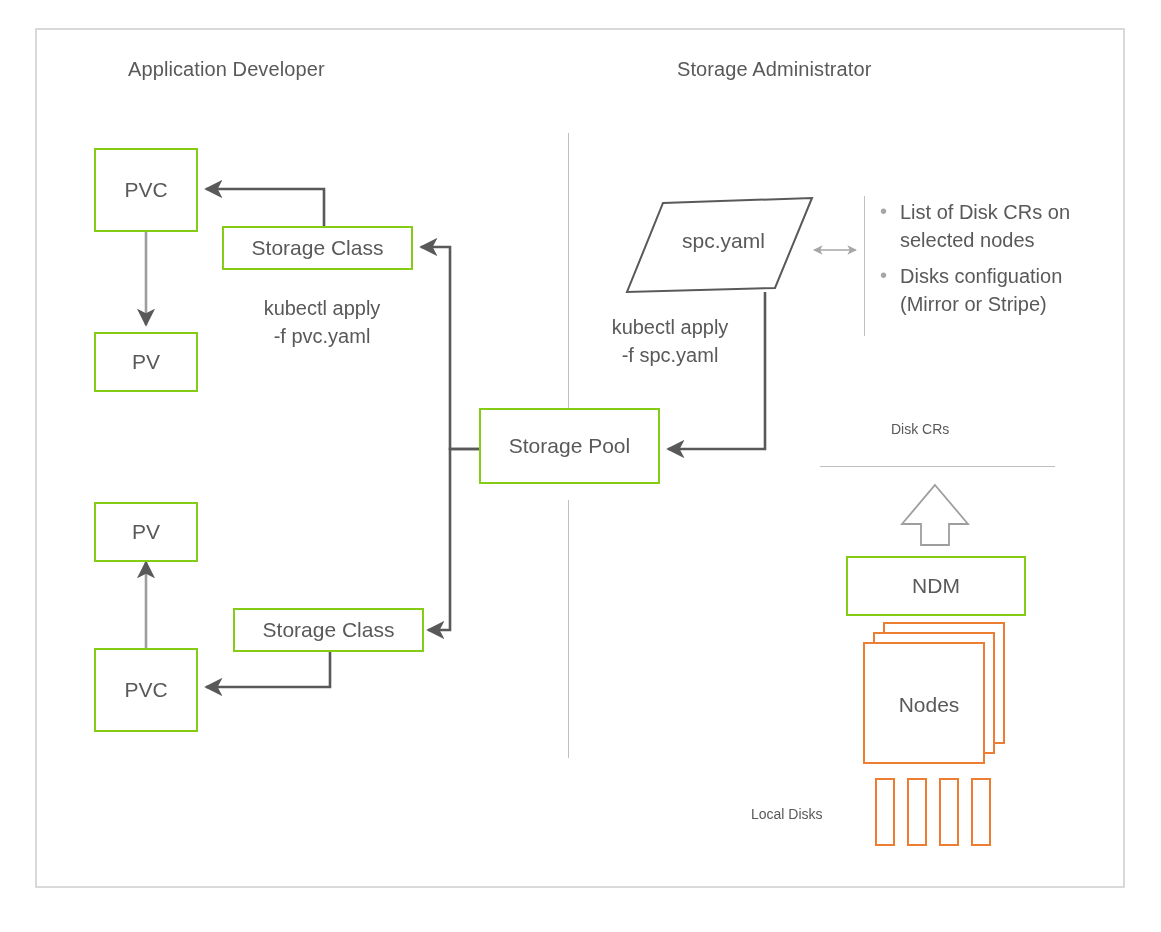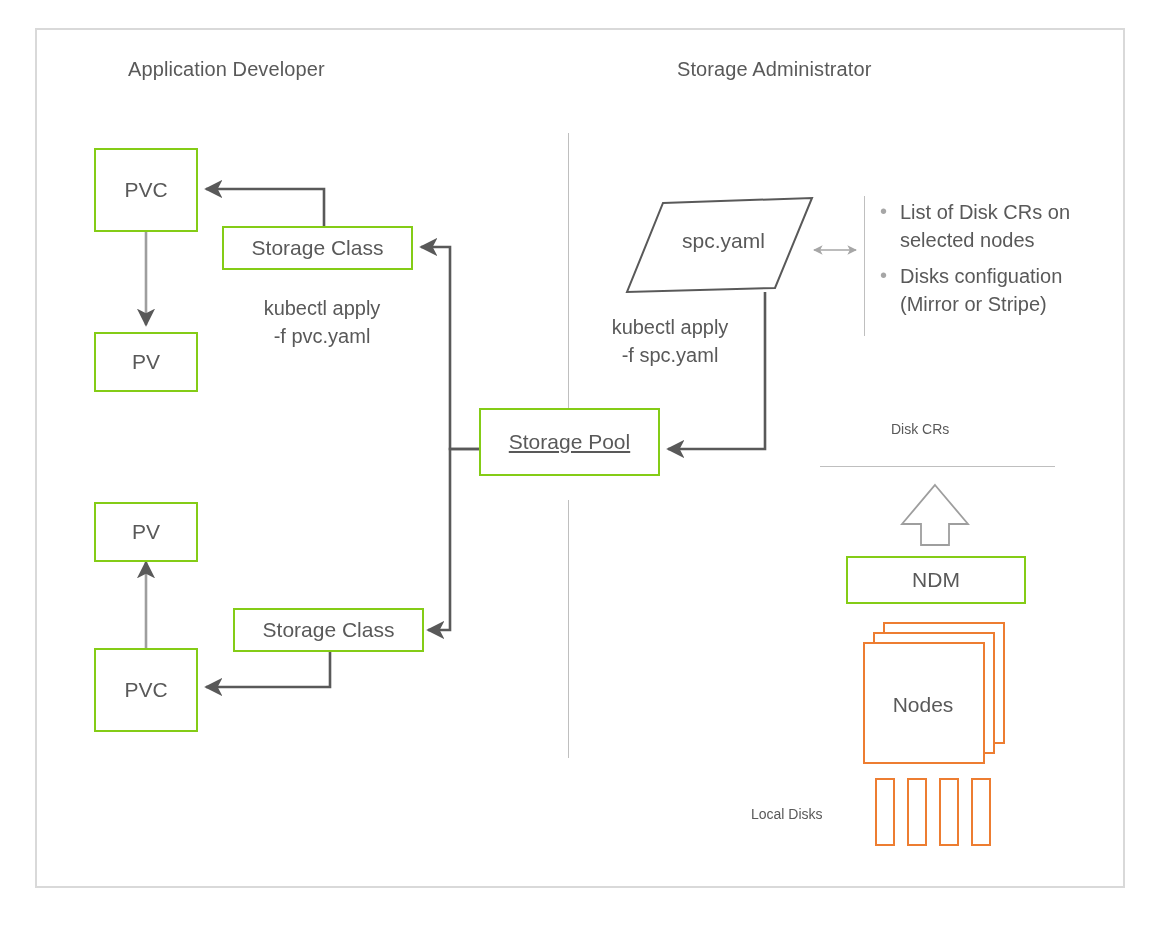--- a/index.html
+++ b/index.html
@@ -79,41 +79,41 @@
 
 <div class="plain-text" style="left:237px;top:294px;width:170px;">kubectl apply
 -f pvc.yaml</div>
 
 <div class="obox" style="left:94px;top:502px;width:104px;height:60px;">PV</div>
 
 <div class="obox" style="left:94px;top:648px;width:104px;height:84px;">PVC</div>
 
 <div class="obox" style="left:233px;top:608px;width:191px;height:44px;">Storage Class</div>
 
-<div class="obox" style="left:479px;top:408px;width:181px;height:68px;text-decoration:underline;">Storage Pool</div>
+<div class="obox" style="left:479px;top:408px;width:181px;height:76px;">Storage Pool</div>
 
 <div class="plain-text" style="left:585px;top:313px;width:170px;">kubectl apply
 -f spc.yaml</div>
 
 <div class="vdiv" style="left:864px;top:196px;height:140px;"></div>
 
 <div class="bullets" style="left:876px;top:198px;width:230px;">
   <div class="bl">List of Disk CRs on selected nodes</div>
   <div class="bl">Disks configuation (Mirror or Stripe)</div>
 </div>
 
 <div class="cap" style="left:891px;top:421px;">Disk CRs</div>
 
 <div class="hdiv" style="left:820px;top:466px;width:235px;"></div>
 
-<div class="obox" style="left:846px;top:556px;width:180px;height:48px;">NDM</div>
+<div class="obox" style="left:846px;top:556px;width:180px;height:60px;">NDM</div>
 
 <div class="stackcard" style="left:883px;top:622px;width:122px;height:122px;"></div>
 <div class="stackcard" style="left:873px;top:632px;width:122px;height:122px;"></div>
 <div class="stackcard" style="left:863px;top:642px;width:122px;height:122px;"></div>
-<div class="stacklabel" style="left:863px;top:693px;width:120px;text-align:center;">Nodes</div>
+<div class="stacklabel" style="left:863px;top:693px;width:132px;text-align:center;">Nodes</div>
 
 <div class="disk" style="left:875px;top:778px;width:20px;height:68px;"></div>
 <div class="disk" style="left:907px;top:778px;width:20px;height:68px;"></div>
 <div class="disk" style="left:939px;top:778px;width:20px;height:68px;"></div>
 <div class="disk" style="left:971px;top:778px;width:20px;height:68px;"></div>
 
 <div class="cap" style="left:736px;top:806px;margin-left:15px;">Local Disks</div>
 
 </body></html>

